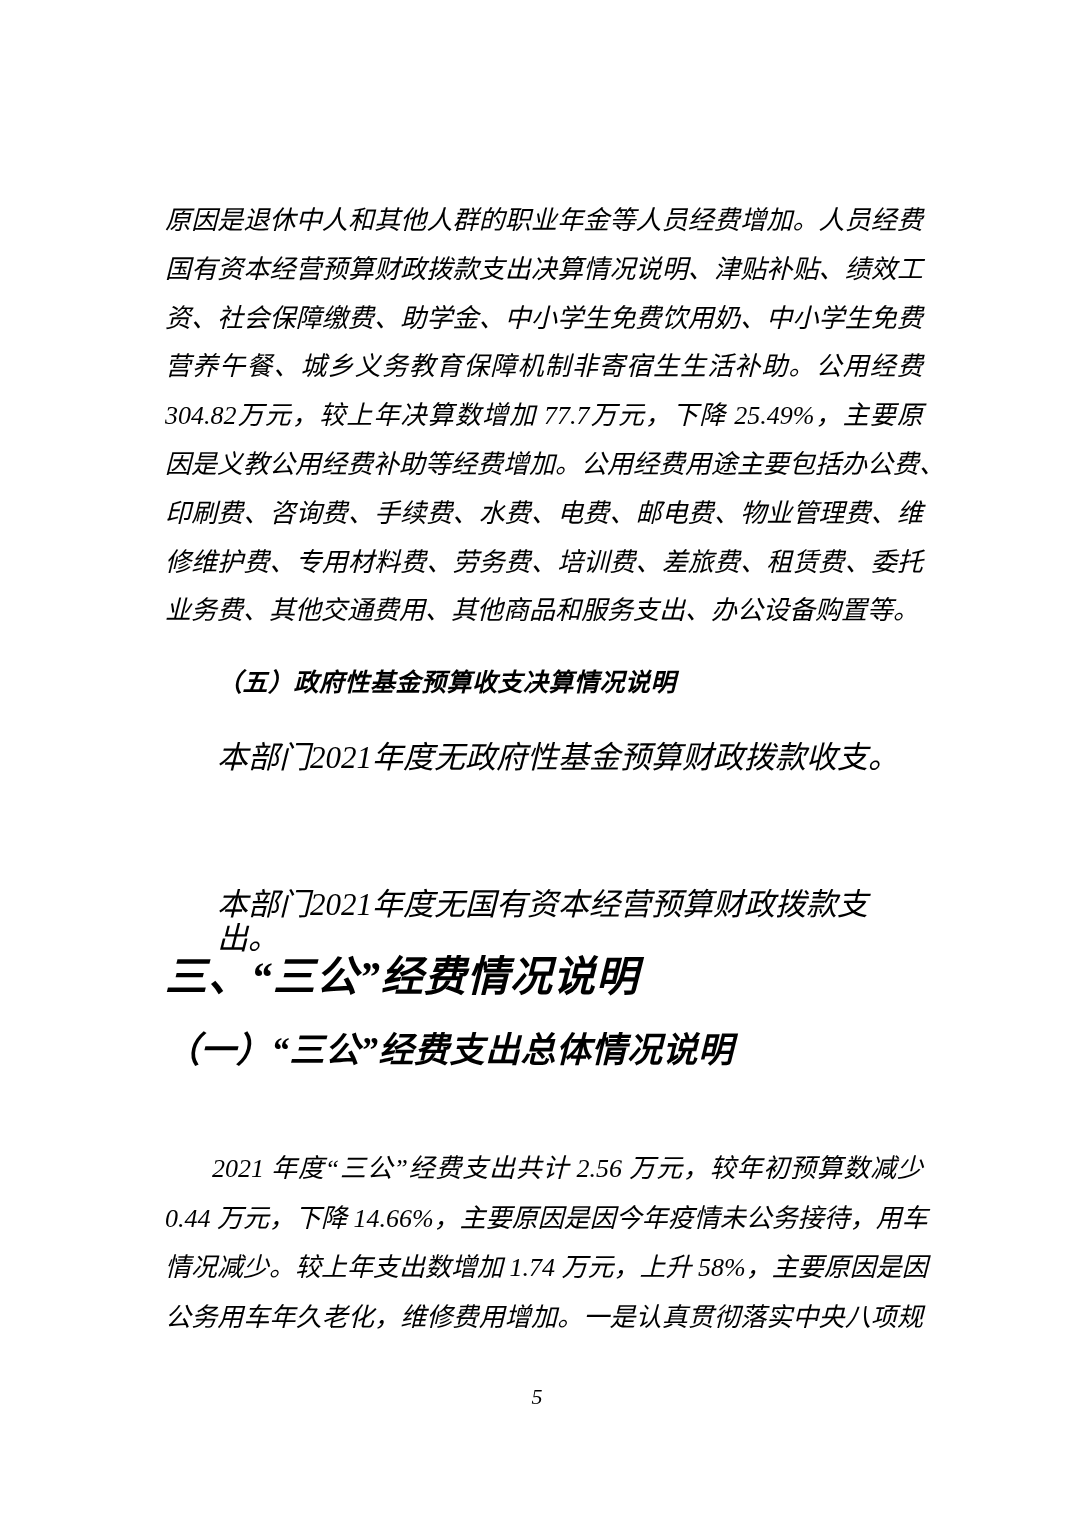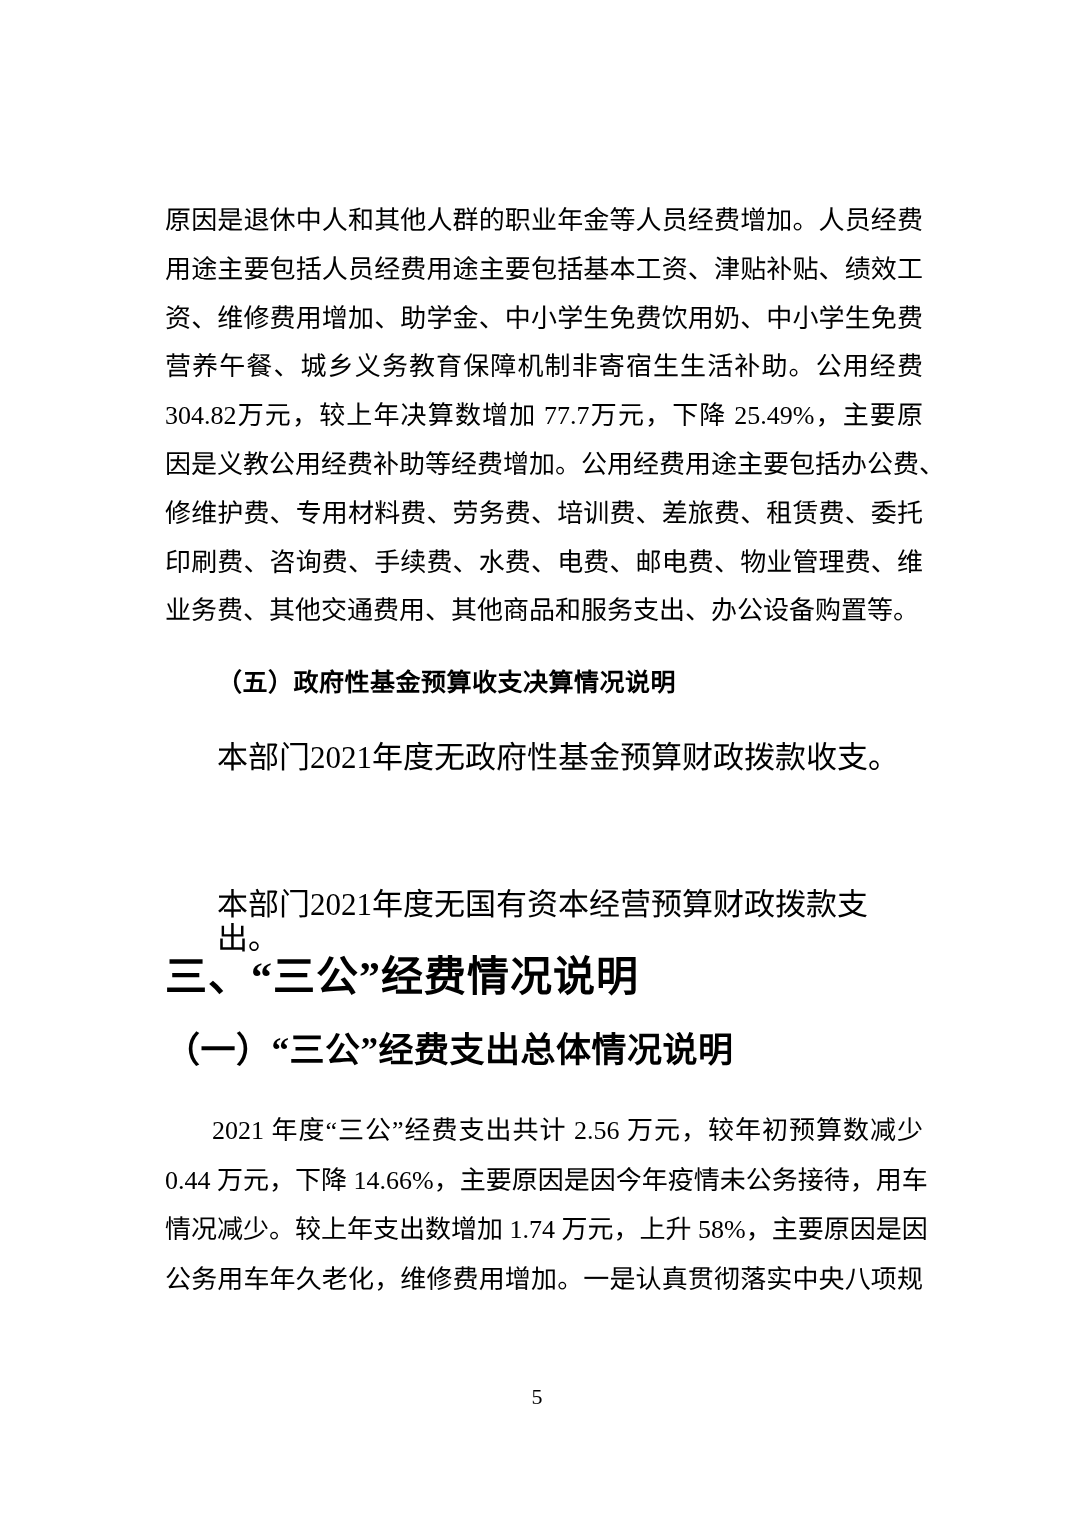--- a/index.html
+++ b/index.html
@@ -8,20 +8,21 @@
     background: #ffffff;
   }
   .page {
     position: relative;
     width: 1028px;
     height: 1520px;
     background: #ffffff;
     color: #000000;
     font-family: "Liberation Serif", "DejaVu Serif", serif;
     overflow: hidden;
+    font-style: italic;
   }
   .blk {
     position: absolute;
     left: 165px;
     width: 758px;
   }
   .body-lines .line {
     font-size: 26px;
     line-height: 48.8px;
     white-space: nowrap;
@@ -67,42 +68,42 @@
     line-height: 26px;
   }
 </style>
 </head>
 <body>
 
 <div class="page">
 
   <div class="blk body-lines" style="top:197px;">
     <div class="line">原因是退休中人和其他人群的职业年金等人员经费增加。人员经费</div>
-    <div class="line">用途主要包括人员经费用途主要包括基本工资、津贴补贴、绩效工</div>
-    <div class="line">资、维修费用增加、助学金、中小学生免费饮用奶、中小学生免费</div>
+    <div class="line">国有资本经营预算财政拨款支出决算情况说明、津贴补贴、绩效工</div>
+    <div class="line">资、社会保障缴费、助学金、中小学生免费饮用奶、中小学生免费</div>
     <div class="line">营养午餐、城乡义务教育保障机制非寄宿生生活补助。公用经费</div>
     <div class="line">304.82万元，较上年决算数增加 77.7万元，下降 25.49%，主要原</div>
     <div class="line">因是义教公用经费补助等经费增加。公用经费用途主要包括办公费、</div>
+    <div class="line">印刷费、咨询费、手续费、水费、电费、邮电费、物业管理费、维</div>
     <div class="line">修维护费、专用材料费、劳务费、培训费、差旅费、租赁费、委托</div>
-    <div class="line">印刷费、咨询费、手续费、水费、电费、邮电费、物业管理费、维</div>
     <div class="line natural">业务费、其他交通费用、其他商品和服务支出、办公设备购置等。</div>
   </div>
 
   <div class="blk indent2 h-minor" style="top:665px;">（五）政府性基金预算收支决算情况说明</div>
 
   <div class="blk indent2 plain-para" style="top:741px;">本部门2021年度无政府性基金预算财政拨款收支。</div>
 
 
   <div class="blk indent2 plain-para" style="top:888px;">本部门2021年度无国有资本经营预算财政拨款支出。</div>
 
   <div class="blk h-major" style="top:955px;">三、“三公”经费情况说明</div>
 
   <div class="blk h-sub" style="top:1032px;">（一）“三公”经费支出总体情况说明</div>
 
-  <div class="blk body-lines para4" style="top:1106px;">
+  <div class="blk body-lines para4" style="top:1144px;">
     <div class="line" style="padding-left:47px;width:711px;">2021 年度“三公”经费支出共计 2.56 万元，较年初预算数减少</div>
     <div class="line">0.44 万元，下降 14.66%，主要原因是因今年疫情未公务接待，用车</div>
     <div class="line">情况减少。较上年支出数增加 1.74 万元，上升 58%，主要原因是因</div>
     <div class="line">公务用车年久老化，维修费用增加。一是认真贯彻落实中央八项规</div>
   </div>
 
   <div class="page-number">5</div>
 
 </div>
 

